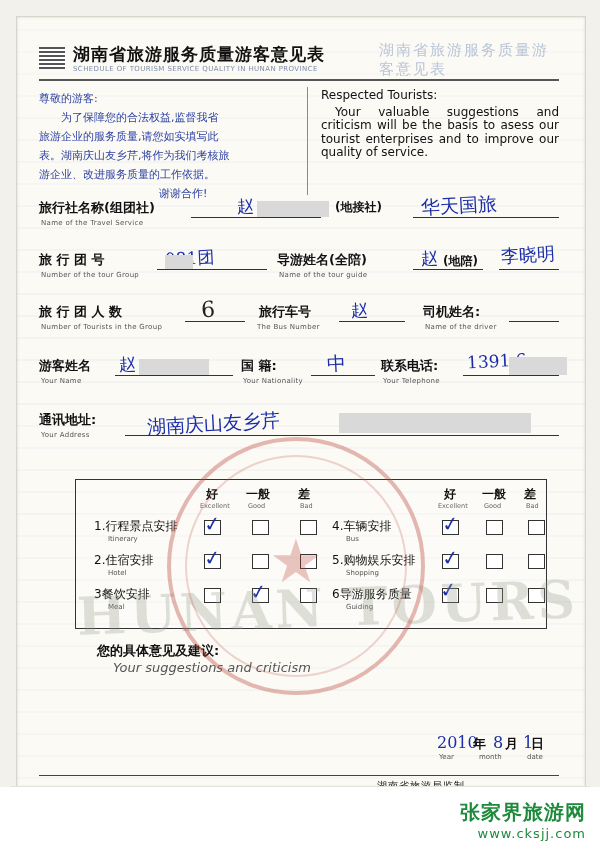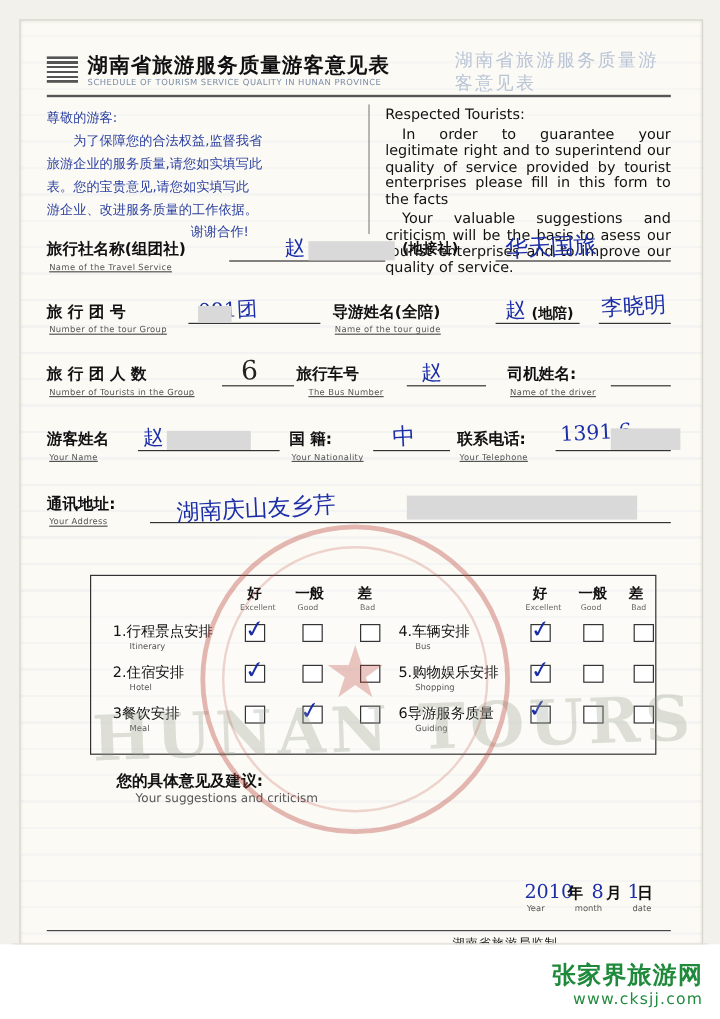--- a/index.html
+++ b/index.html
@@ -110,21 +110,21 @@
   .intro-r .p{margin-bottom:3px;}
   .intro-r .ind{text-indent:14px;}
   .intro-r .thanks{text-indent:20px;}
 
   
   .row{position:absolute;left:22px;width:520px;}
   .lbl{
     position:absolute;font-size:13px;font-weight:bold;color:#111;white-space:nowrap;
   }
   .lbl-en{
-    position:absolute;font-size:7px;color:#555;white-space:nowrap;letter-spacing:.3px;text-decoration:underline;
+    position:absolute;font-size:7px;color:#555;white-space:nowrap;letter-spacing:.3px;
   }
   .uline{
     position:absolute;border-bottom:1px solid #333;height:0;
   }
   .hand{
     position:absolute;
     font-family:"DejaVu Serif","Liberation Serif",serif;
     color:#1b2ea8;font-size:17px;white-space:nowrap;
     transform:rotate(-3deg);
   }
@@ -147,21 +147,21 @@
   .box{
     position:absolute;width:15px;height:13px;border:1px solid #333;background:#fff;
   }
   .tick{
     position:absolute;font-family:"DejaVu Serif","Liberation Serif",serif;
     color:#1b2ea8;font-size:20px;line-height:1;transform:rotate(-8deg);
   }
 
   
   .sugg-cn{position:absolute;left:80px;top:625px;font-size:13px;font-weight:bold;color:#111;}
-  .sugg-en{position:absolute;left:96px;top:643px;font-size:10px;color:#555;}
+  .sugg-en{position:absolute;left:96px;top:643px;font-size:13px;color:#555;font-style:italic;}
 
   
   .date{position:absolute;left:420px;top:718px;}
   .date .d{position:absolute;font-size:13px;font-weight:bold;color:#111;}
   .date .den{position:absolute;font-size:7px;color:#555;}
   .date .hv{
     position:absolute;font-family:"DejaVu Serif","Liberation Serif",serif;
     color:#1b2ea8;font-size:16px;
   }
 
@@ -198,28 +198,27 @@
       <div class="hdr-ghost-right">湖南省旅游服务质量游客意见表</div>
       <div class="hdr-sub">SCHEDULE OF TOURISM SERVICE QUALITY IN HUNAN PROVINCE</div>
       <div class="hdr-rule"></div>
     </div>
 
     <div class="intro">
       <div class="intro-l">
         <div class="ln">尊敬的游客:</div>
         <div class="ln i1">为了保障您的合法权益,监督我省</div>
         <div class="ln">旅游企业的服务质量,请您如实填写此</div>
-        <div class="ln">表。您的宝贵意见,请您如实填写此</div>
+        <div class="ln">表。湖南庆山友乡芹,将作为我们考核旅</div>
         <div class="ln">游企业、改进服务质量的工作依据。</div>
         <div class="ln sig">谢谢合作!</div>
       </div>
       <div class="vdiv"></div>
       <div class="intro-r">
         <div class="p">Respected Tourists:</div>
-        <div class="p ind">In order to guarantee your legitimate right and to superintend our quality of service provided by tourist enterprises please fill in this form to the facts</div>
         <div class="p ind">Your valuable suggestions and criticism will be the basis to asess our tourist enterprises and to improve our quality of service.</div>
       </div>
     </div>
 
     <div class="row" style="top:182px;height:44px">
       <div class="lbl" style="left:0;top:0">旅行社名称(组团社)</div>
       <div class="lbl-en" style="left:2px;top:20px">Name  of  the  Travel  Service</div>
       <div class="uline" style="left:152px;top:18px;width:130px"></div>
       <div class="hand" style="left:198px;top:-4px">赵</div>
       <div class="redact" style="left:218px;top:2px;width:72px;height:16px"></div>
@@ -243,21 +242,21 @@
       <div class="uline" style="left:460px;top:18px;width:60px"></div>
       <div class="hand" style="left:462px;top:-8px;font-size:18px">李晓明</div>
     </div>
 
     <div class="row" style="top:286px;height:44px">
       <div class="lbl" style="left:0;top:0">旅 行 团 人 数</div>
       <div class="lbl-en" style="left:2px;top:20px">Number of Tourists in the Group</div>
       <div class="uline" style="left:146px;top:18px;width:60px"></div>
       <div class="hand blk" style="left:162px;top:-6px;font-size:22px">6</div>
 
-      <div class="lbl" style="left:208px;top:0">旅行车号</div>
+      <div class="lbl" style="left:220px;top:0">旅行车号</div>
       <div class="lbl-en" style="left:218px;top:20px">The Bus Number</div>
       <div class="uline" style="left:300px;top:18px;width:66px"></div>
       <div class="hand" style="left:312px;top:-4px">赵</div>
 
       <div class="lbl" style="left:384px;top:0">司机姓名:</div>
       <div class="lbl-en" style="left:386px;top:20px">Name of the driver</div>
       <div class="uline" style="left:470px;top:18px;width:50px"></div>
       <div class="hand" style="left:474px;top:-4px"></div>
     </div>
 

